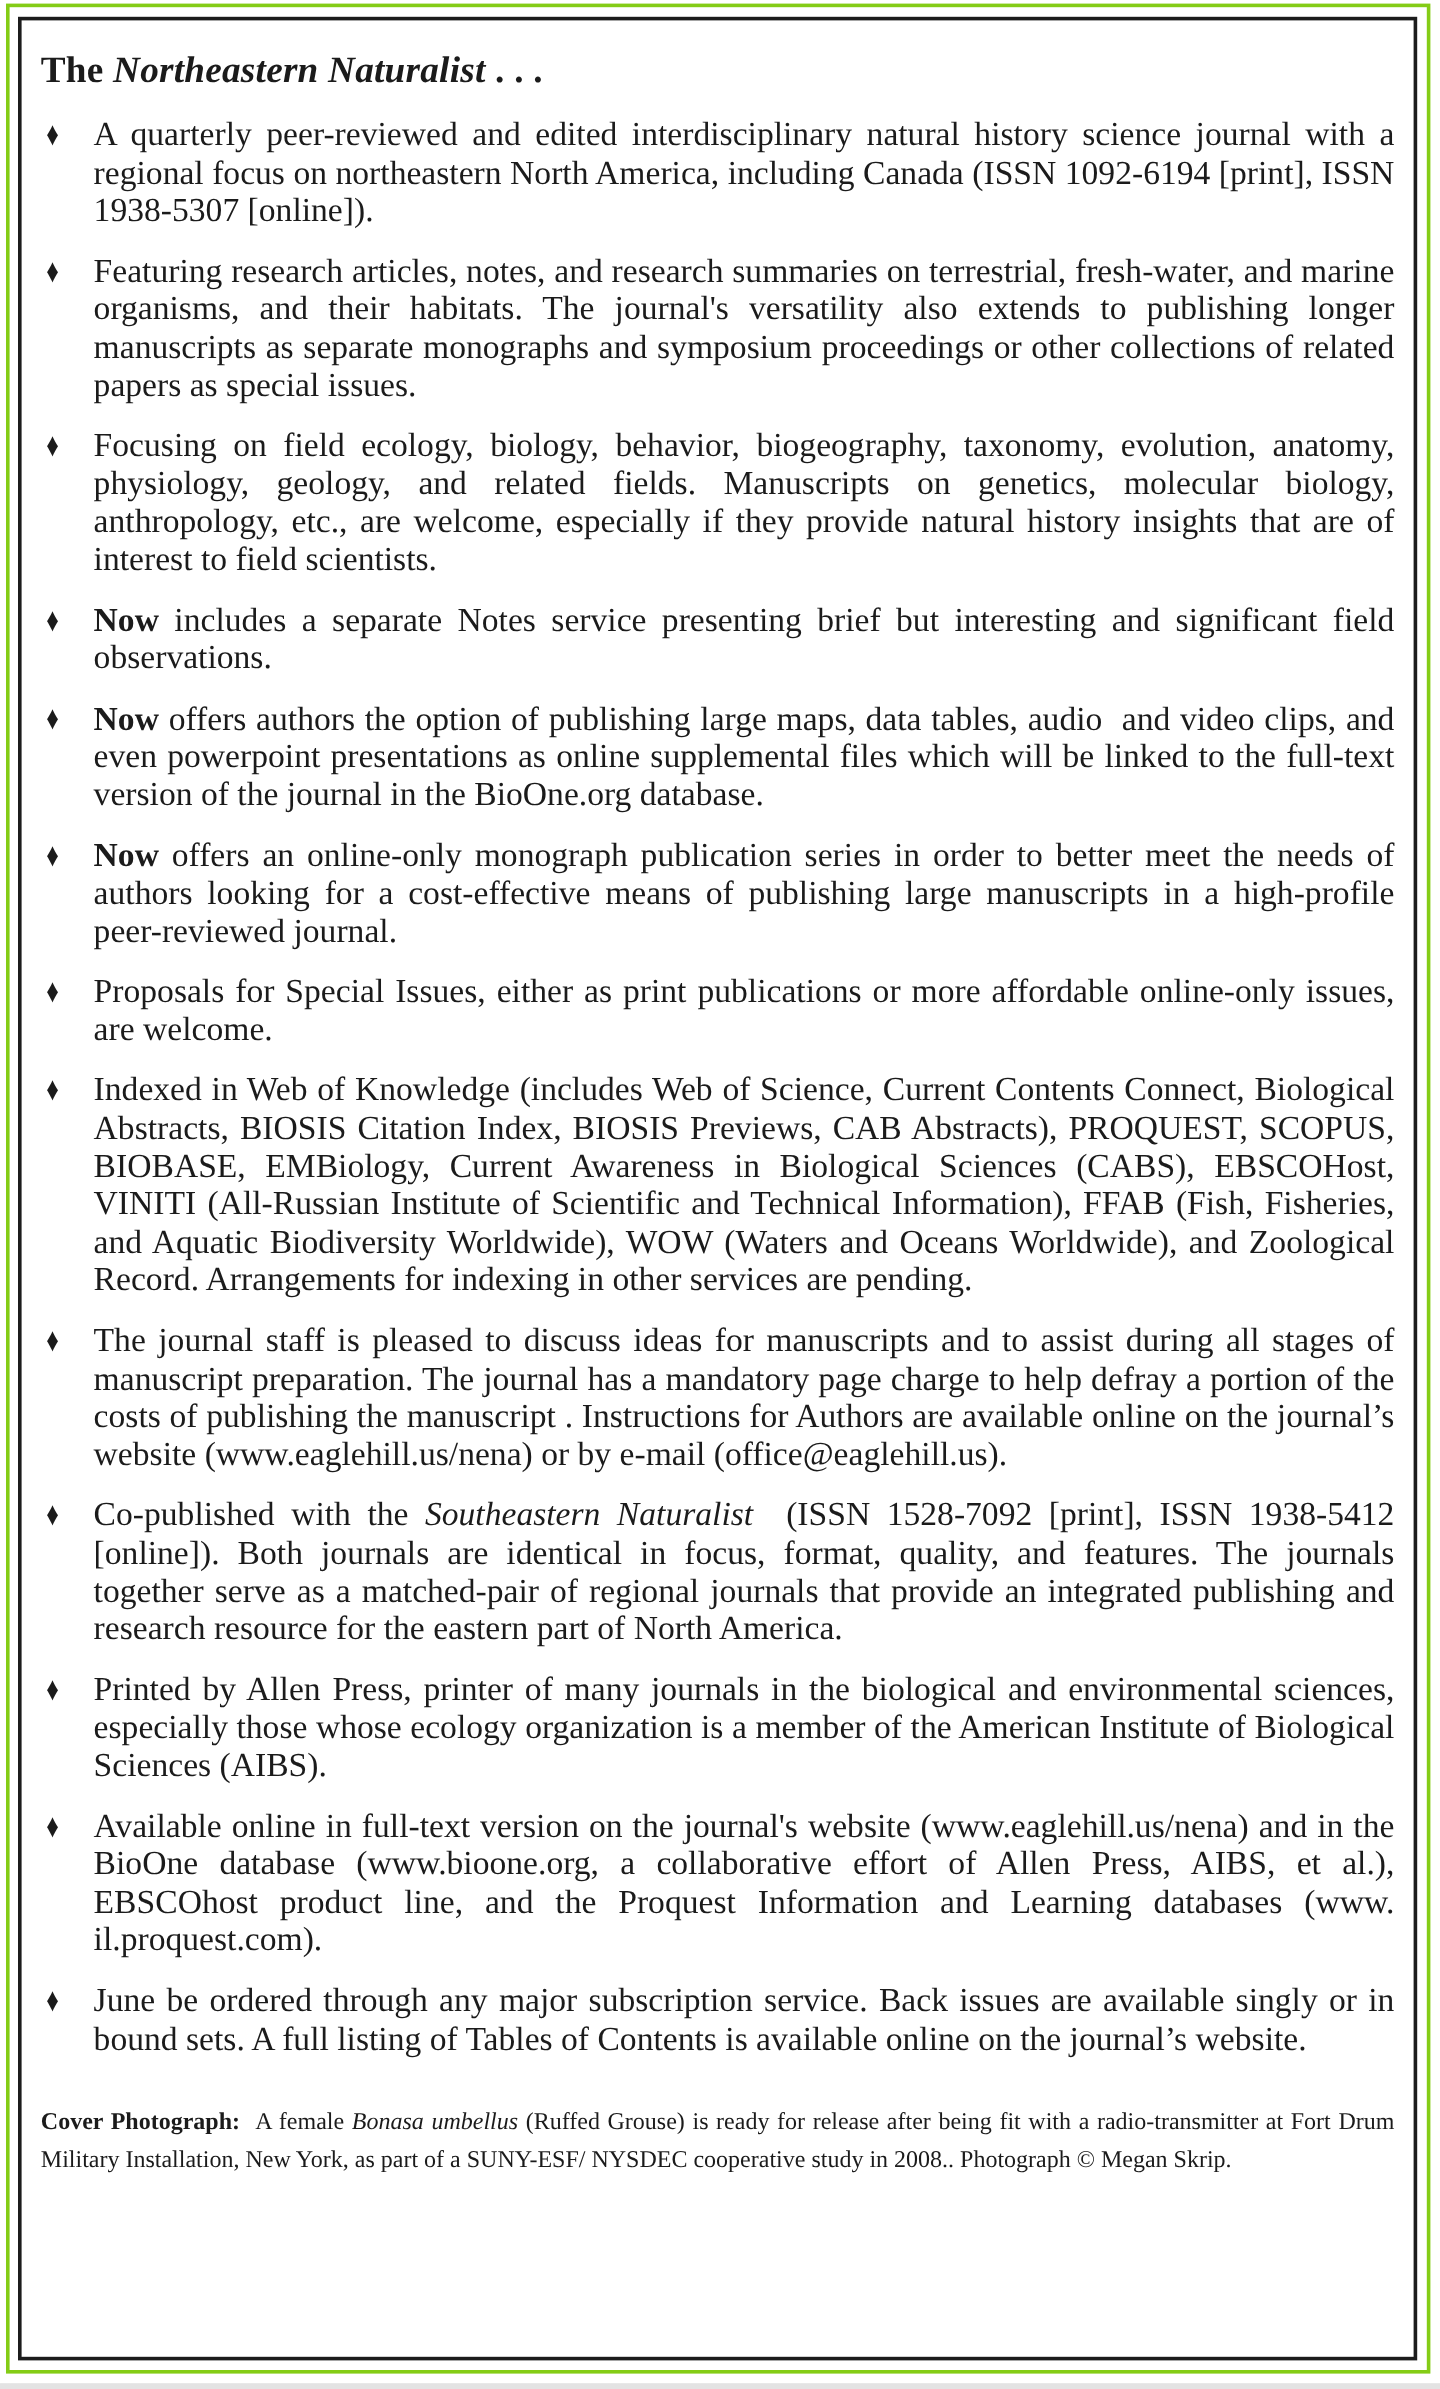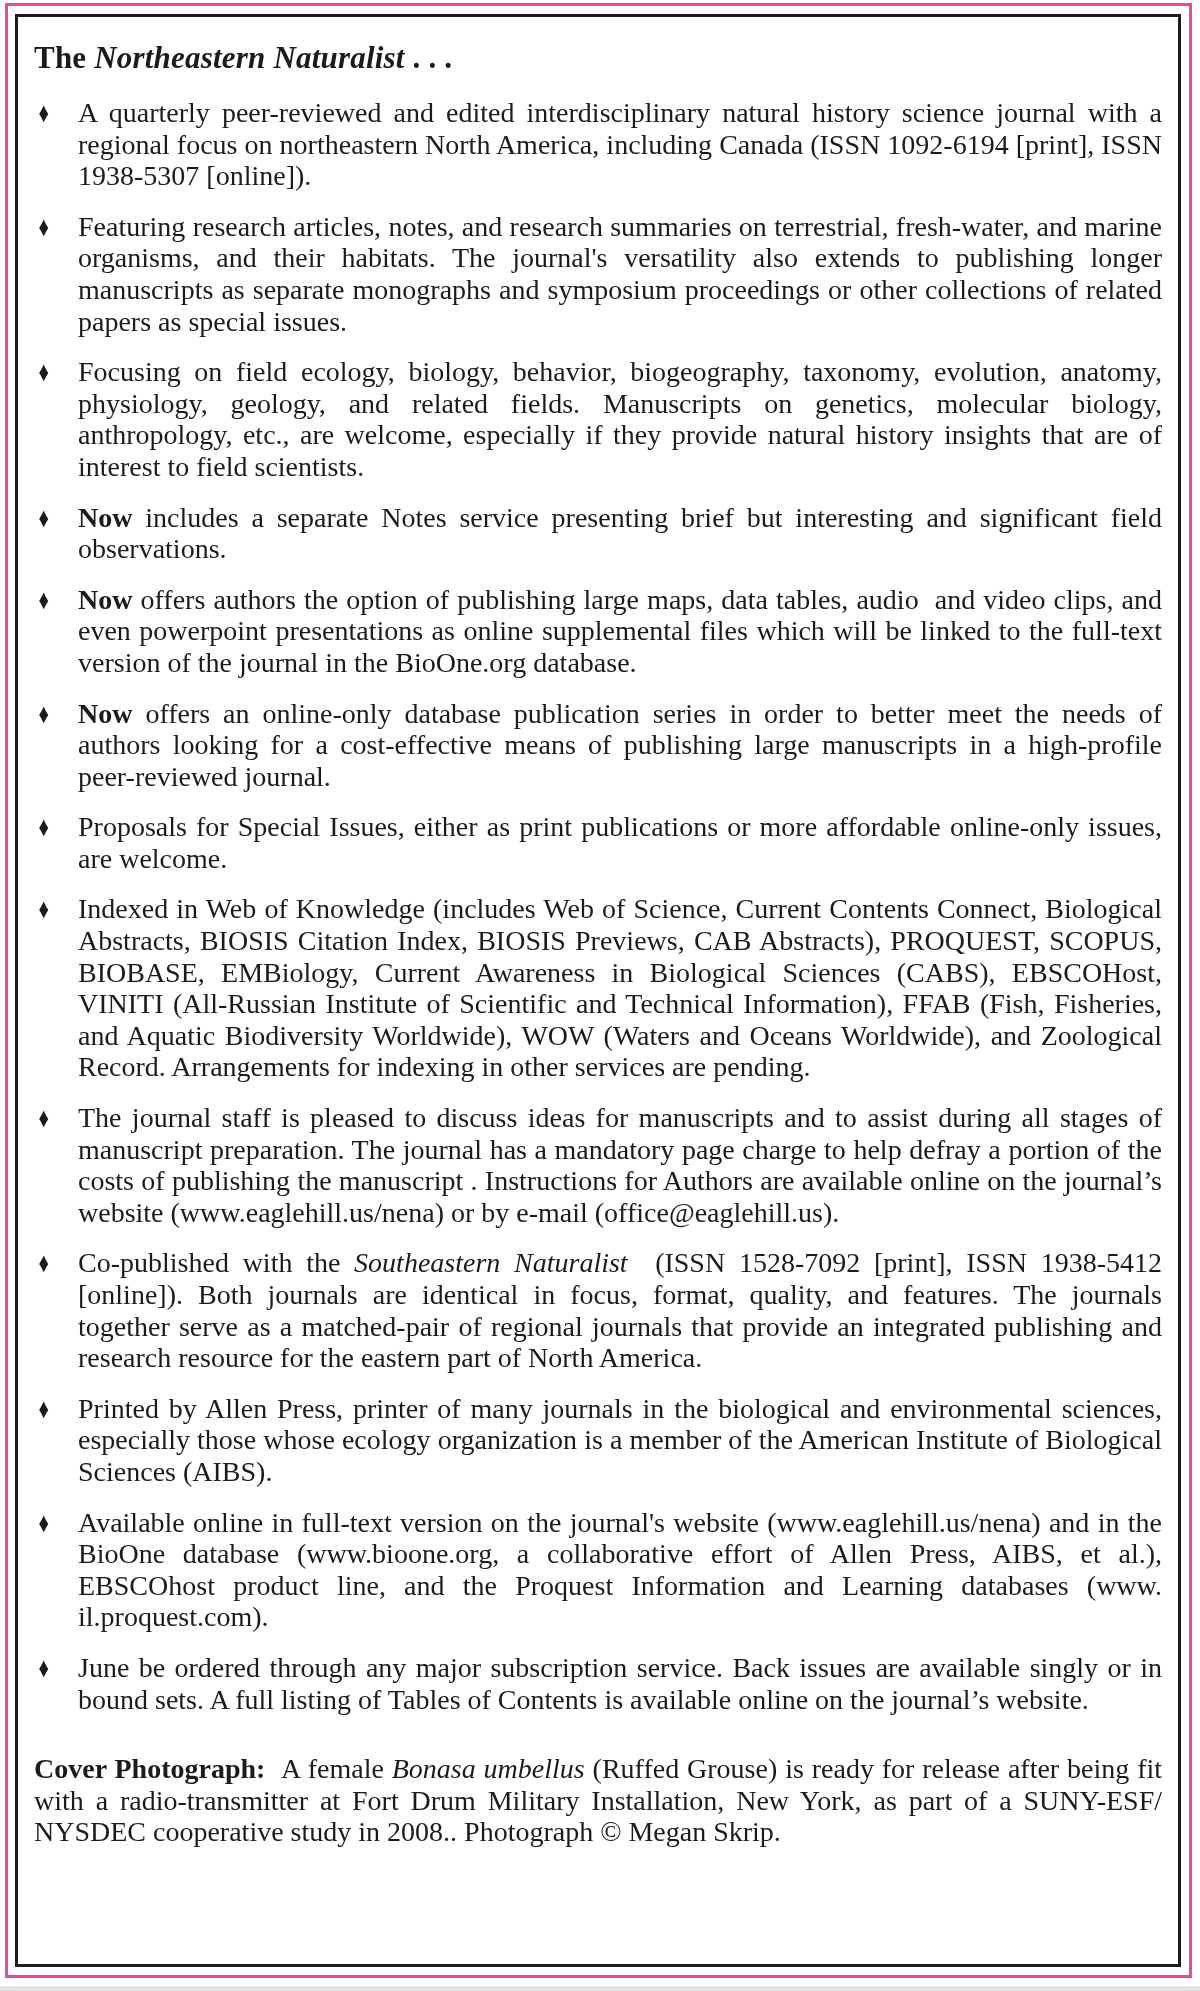--- a/index.html
+++ b/index.html
@@ -4,21 +4,21 @@
 <style>
   html,body{margin:0;padding:0;}
   body{
     width:1200px;height:1991px;position:relative;
     background:#ffffff;color:#1b1b1b;
     font-family:"Liberation Serif", serif;
     -webkit-font-smoothing:antialiased;
   }
   .outer-frame{
     position:absolute;left:5px;top:3px;right:8px;bottom:13px;
-    border:3px solid #ec4899;
+    border:3px solid #84cc16;
   }
   .inner-frame{
     position:absolute;left:7px;top:8px;right:8px;bottom:8px;
     border:3px solid #1c1c1c;
   }
   .content{
     position:absolute;inset:0;
     padding:21px 16px 0 14px;
     overflow:hidden;
   }
@@ -30,21 +30,21 @@
   ul.bullets li{display:flex;align-items:flex-start;margin-top:19px;}
   .marker{
     flex:0 0 46px;box-sizing:border-box;padding-left:8px;
     font-size:25px;line-height:32px;
     transform:scaleX(0.82) scaleY(1.1);transform-origin:left center;
   }
   .btext{
     flex:1;font-size:28px;line-height:31.6px;text-align:justify;
   }
   .footer{
-    font-size:28px;line-height:31.6px;text-align:justify;
+    font-size:20px;line-height:31.6px;text-align:justify;
     margin:38px 0 0 2px;
   }
   .b{font-weight:bold;}
   .i{font-style:italic;}
   .scan-edge{
     position:absolute;left:0;right:0;bottom:0;height:5px;
     background:#e3e3e3;
   }
 </style>
 </head>
@@ -71,21 +71,21 @@
             <li>
               <span class="marker">♦</span>
               <div class="btext"><span class="b">Now</span><span> includes a separate Notes service presenting brief but interesting and significant field observations.</span></div>
             </li>
             <li>
               <span class="marker">♦</span>
               <div class="btext"><span class="b">Now</span><span> offers authors the option of publishing large maps, data tables, audio &nbsp;and video clips, and even powerpoint presentations as online supplemental files which will be linked to the full-text version of the journal in the BioOne.org database.</span></div>
             </li>
             <li>
               <span class="marker">♦</span>
-              <div class="btext"><span class="b">Now</span><span> offers an online-only database publication series in order to better meet the needs of authors looking for a cost-effective means of publishing large manuscripts in a high-profile peer-reviewed journal.</span></div>
+              <div class="btext"><span class="b">Now</span><span> offers an online-only monograph publication series in order to better meet the needs of authors looking for a cost-effective means of publishing large manuscripts in a high-profile peer-reviewed journal.</span></div>
             </li>
             <li>
               <span class="marker">♦</span>
               <div class="btext"><span>Proposals for Special Issues, either as print publications or more affordable online-only issues, are welcome.</span></div>
             </li>
             <li>
               <span class="marker">♦</span>
               <div class="btext"><span>Indexed in Web of Knowledge (includes Web of Science, Current Contents Connect, Biological Abstracts, BIOSIS Citation Index, BIOSIS Previews, CAB Abstracts), PROQUEST, SCOPUS, BIOBASE, EMBiology, Current Awareness in Biological Sciences (CABS), EBSCOHost, VINITI (All-Russian Institute of Scientific and Technical Information), FFAB (Fish, Fisheries, and Aquatic Biodiversity Worldwide), WOW (Waters and Oceans Worldwide), and Zoological Record. Arrangements for indexing in other services are pending.</span></div>
             </li>
             <li>

